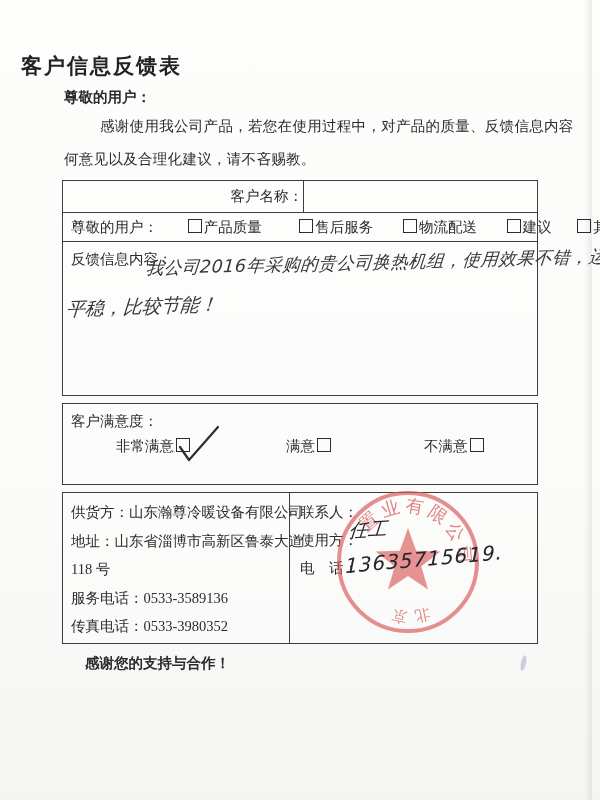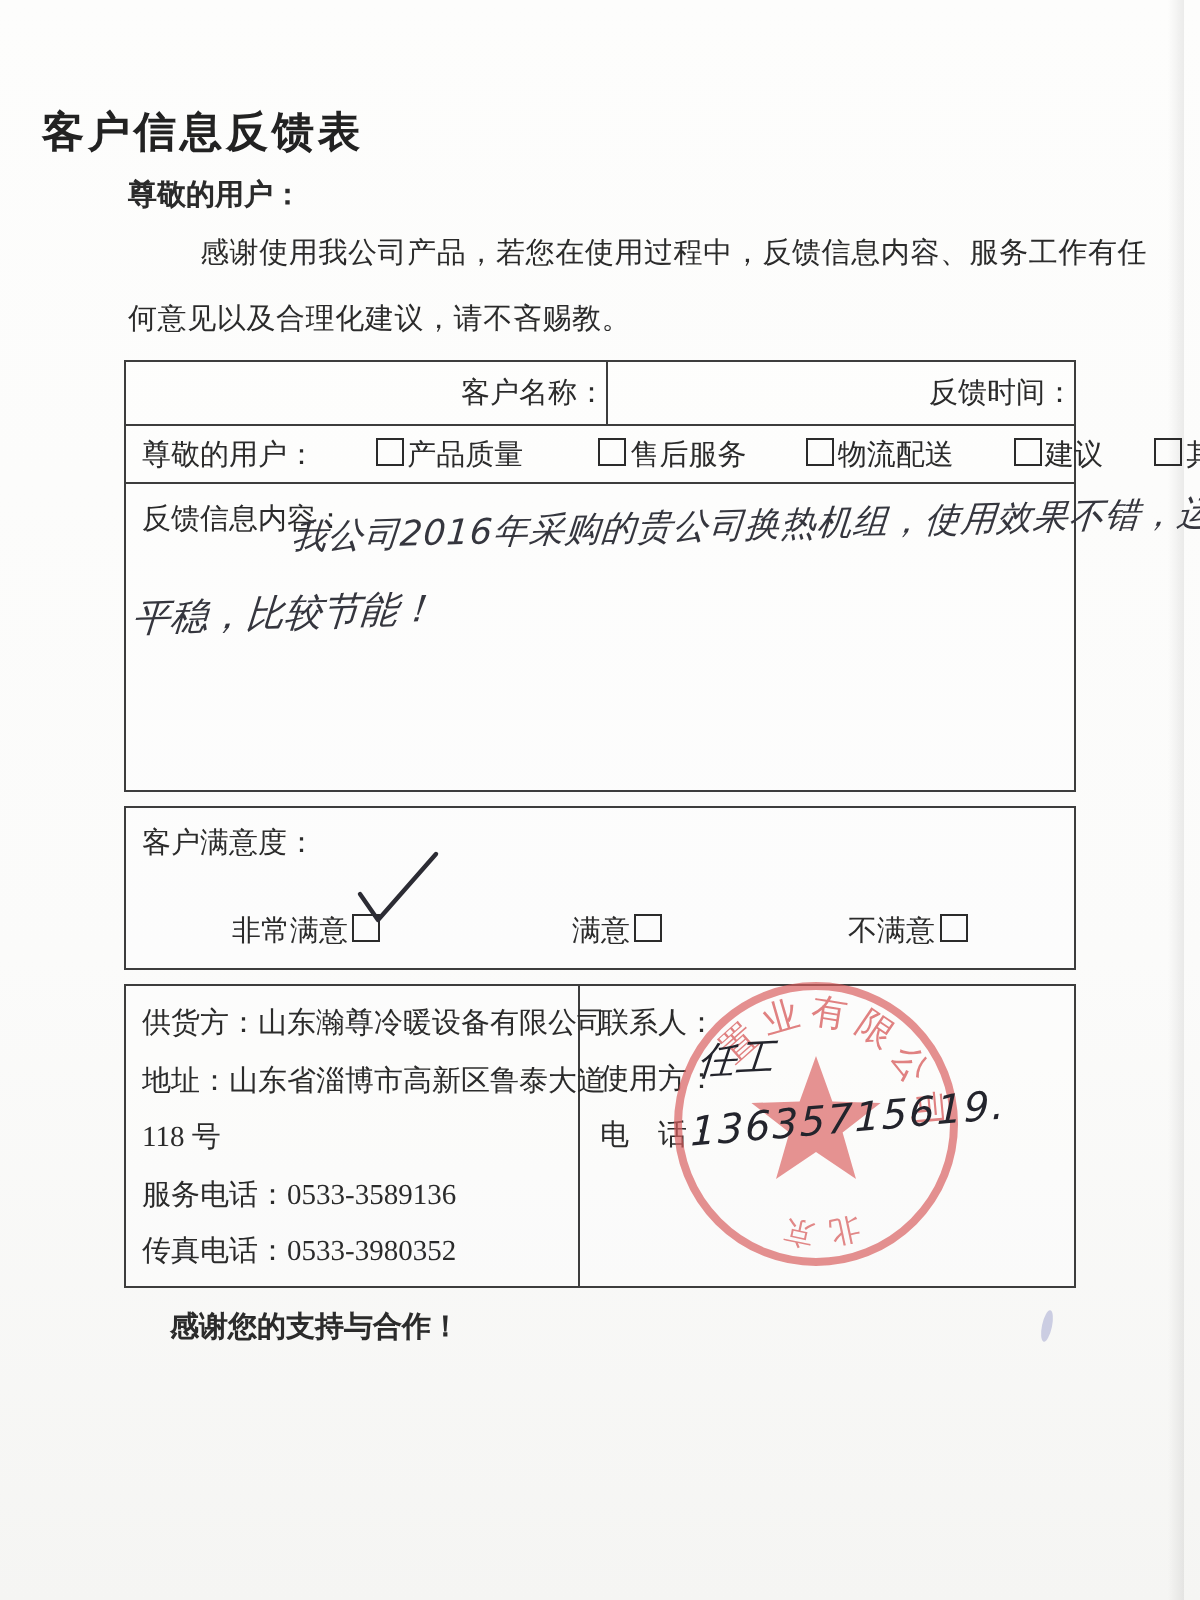--- a/index.html
+++ b/index.html
@@ -45,21 +45,21 @@
 
   .hw{position:absolute;font-family:"DejaVu Sans",sans-serif;font-style:italic;
       color:#35363e;white-space:nowrap;z-index:3;}
   .hw1{left:146px;top:250px;font-size:17.5px;transform:rotate(-1.5deg) skewX(-6deg);letter-spacing:.5px;}
   .hw2{left:66px;top:294px;font-size:19px;transform:rotate(-2deg) skewX(-6deg);}
   .hw-name{left:349px;top:517px;font-size:19px;transform:rotate(-3deg) skewX(-8deg);color:#23242c;}
   .hw-phone{left:345px;top:547px;font-size:20px;transform:rotate(-5deg) skewX(-6deg);
             letter-spacing:1px;color:#23242c;}
 
   .sat-lbl{position:absolute;top:8px;left:8px;font-size:14.5px;}
-  .sat-opt{position:absolute;top:52px;font-size:14.5px;white-space:nowrap;}
+  .sat-opt{position:absolute;top:33px;font-size:14.5px;white-space:nowrap;}
   .sat-opt .cbx{margin:0 0 0 2px;}
   .sat1{left:53px;} .sat2{left:223px;} .sat3{left:361px;}
   .checkmark{position:absolute;left:168px;top:419px;z-index:4;pointer-events:none;}
 
   .cell3L{position:absolute;left:0;top:0;width:227px;height:100%;border-right:1.5px solid #3d3d3d;
           box-sizing:border-box;padding:8px 0 0 8px;font-size:14.5px;}
   .cell3L div{height:28.5px;line-height:22px;white-space:nowrap;}
   .cell3R{position:absolute;left:229px;top:0;right:0;height:100%;
           box-sizing:border-box;padding:8px 0 0 8px;font-size:14.5px;}
   .cell3R div{height:28px;line-height:22px;}
@@ -68,30 +68,27 @@
   .speck{position:absolute;left:521px;top:655px;width:5px;height:16px;border-radius:50%;
          background:rgba(120,125,190,.35);transform:rotate(12deg);}
 </style>
 </head>
 <body>
 
 <div class="page">
 
   <div class="title">客户信息反馈表</div>
   <div class="greeting">尊敬的用户：</div>
-  <div class="intro1">感谢使用我公司产品，若您在使用过程中，反馈信息内容、服务工作有任</div>
+  <div class="intro1">感谢使用我公司产品，若您在使用过程中，对产品的质量、反馈信息内容</div>
   <div class="intro2">何意见以及合理化建议，请不吝赐教。</div>
 
   <div class="box sec1">
     <div class="rowA">
       <div class="cellL">
         <span>客户名称：</span>
-      </div>
-      <div class="cellR">
-        <span>反馈时间：</span>
       </div>
     </div>
     <div class="rowB">
       <span>尊敬的用户：</span>
       <span class="opt"><span class="cbx"></span><span>产品质量</span></span>
       <span class="opt gap-lg"><span class="cbx"></span><span>售后服务</span></span>
       <span class="opt"><span class="cbx"></span><span>物流配送</span></span>
       <span class="opt"><span class="cbx"></span><span>建议</span></span>
       <span class="opt gap-sm"><span class="cbx"></span><span>其他</span></span>
     </div>

